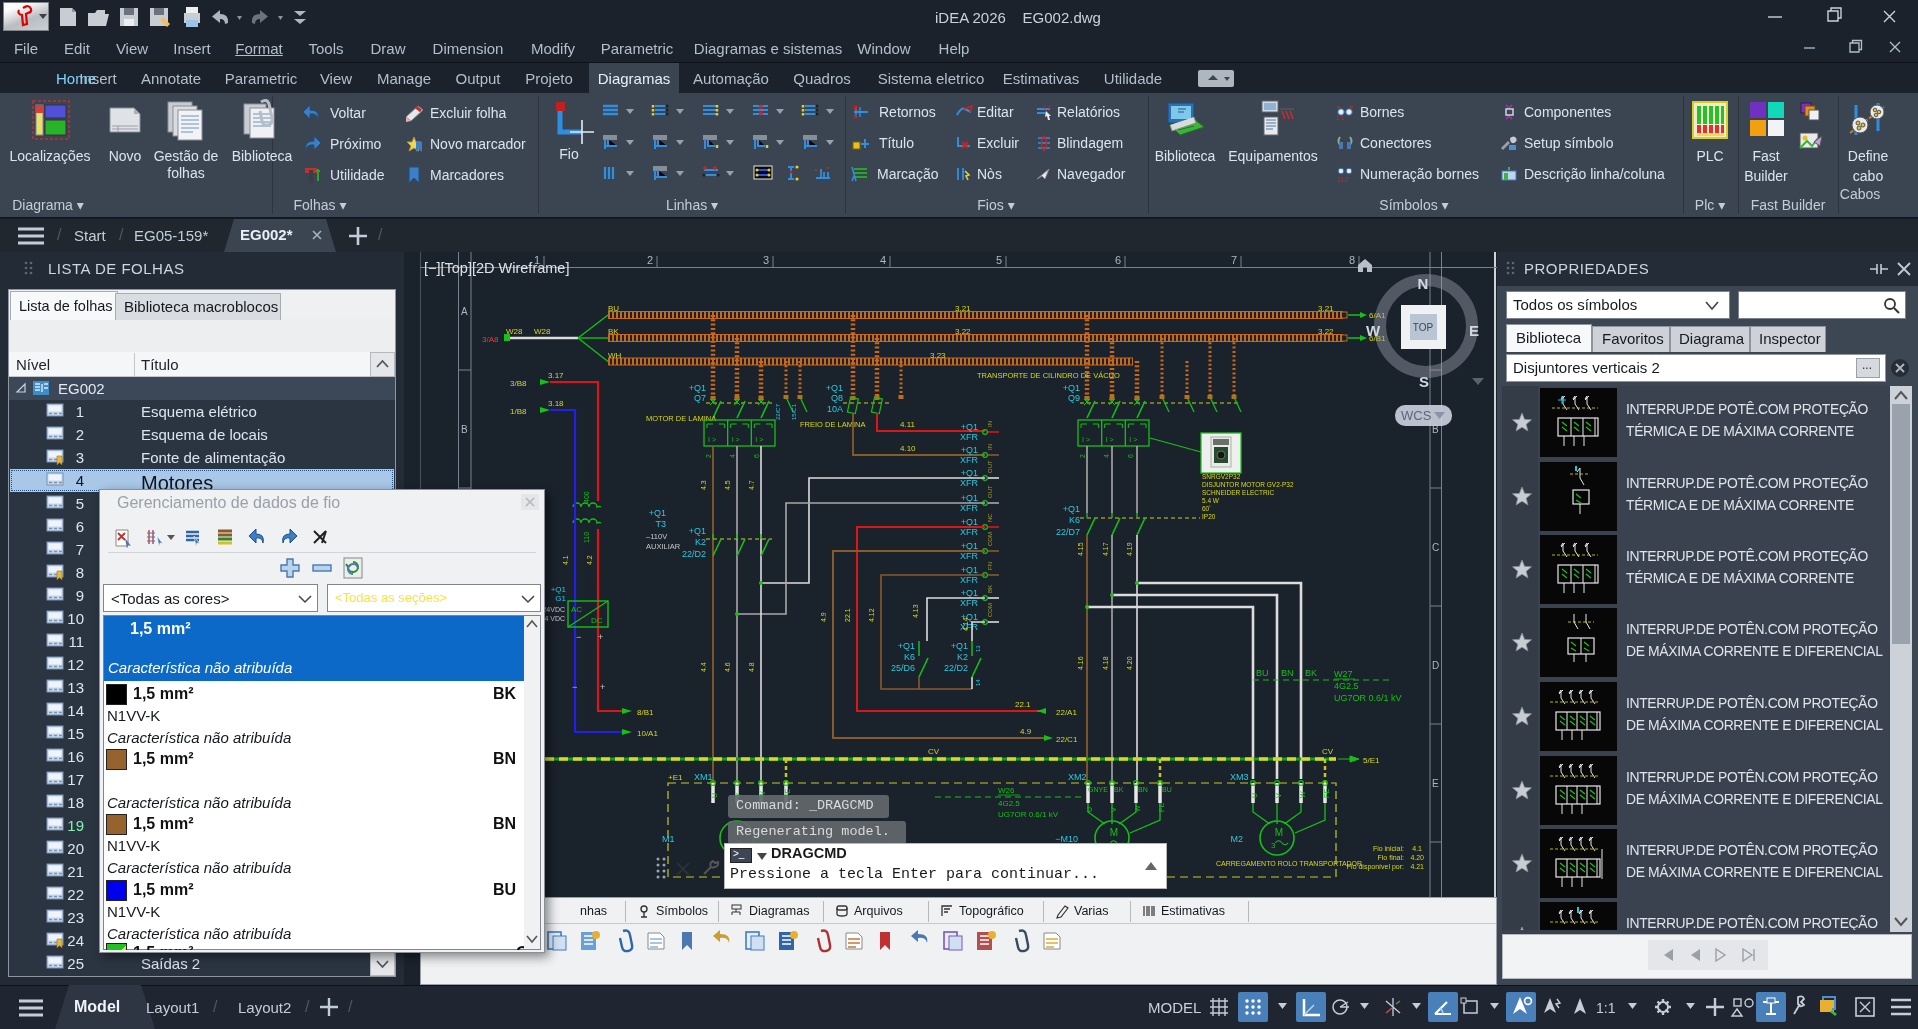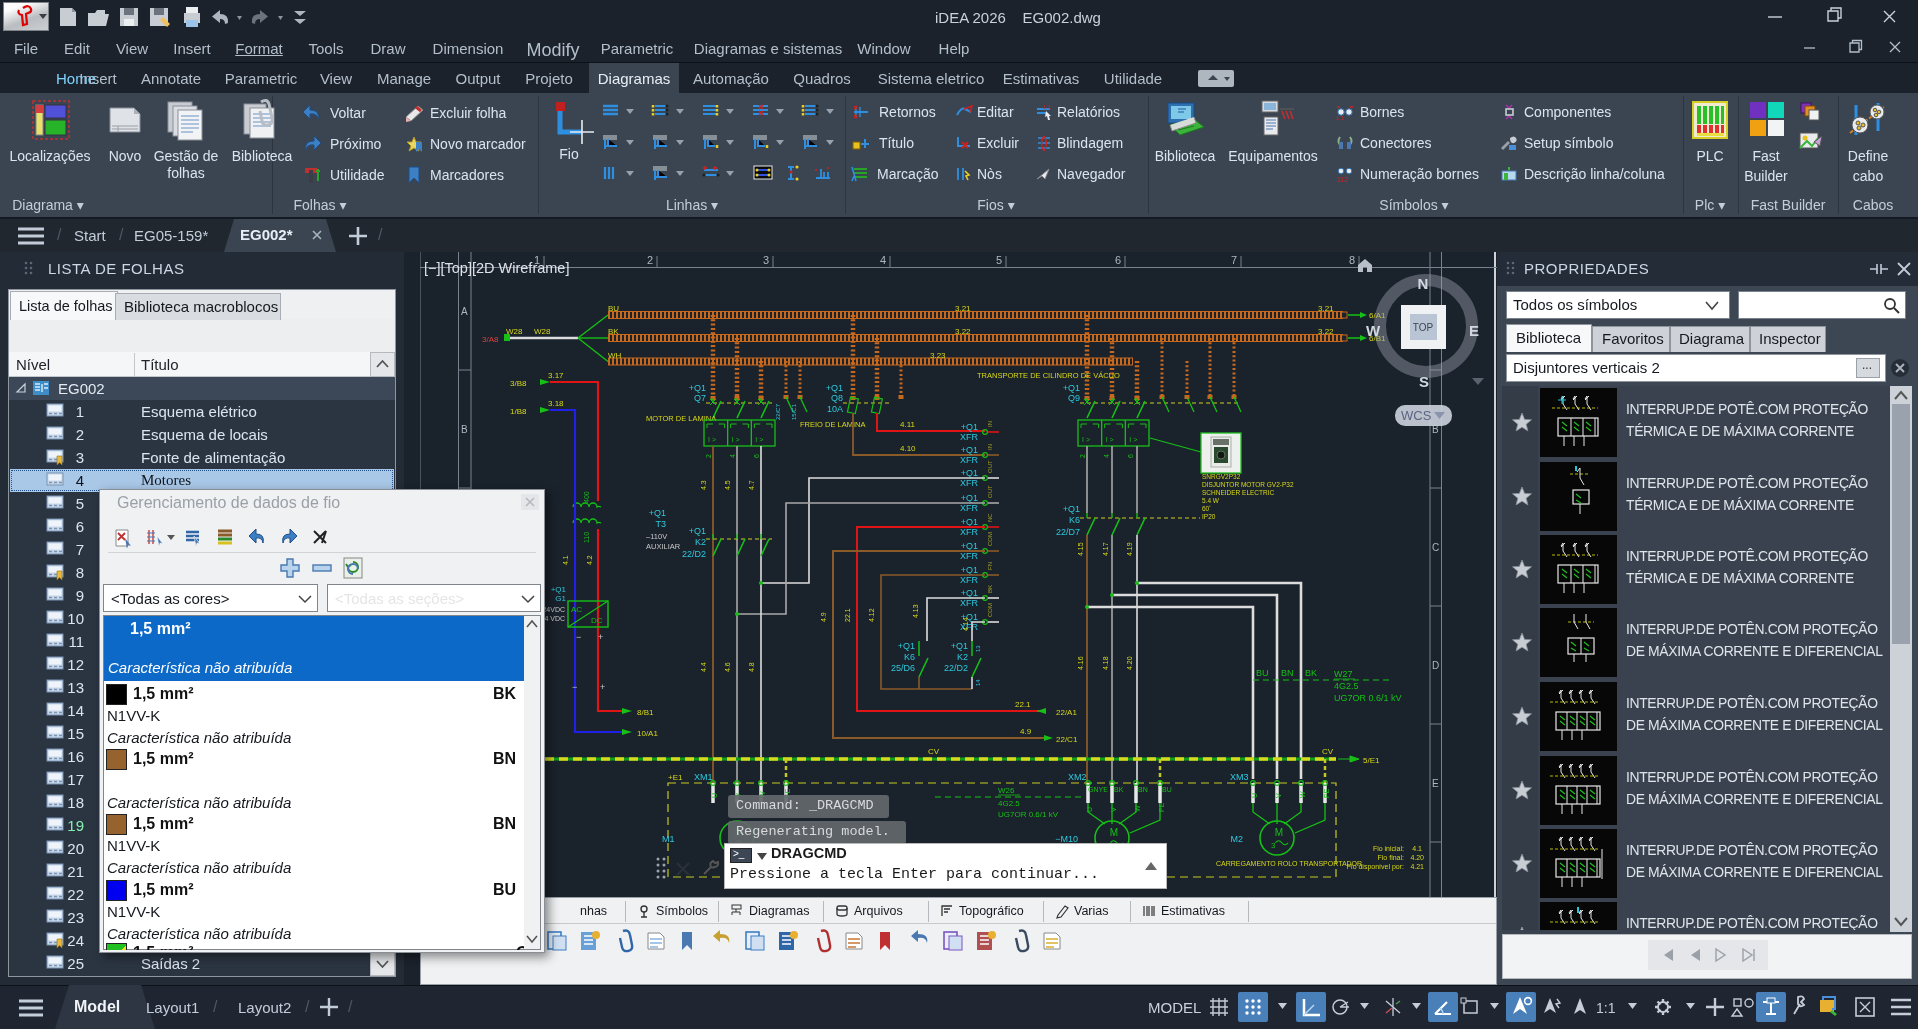--- a/index.html
+++ b/index.html
@@ -52,21 +52,21 @@
 
 <div class="ab" style="left:0;top:33px;width:1918px;height:30px;background:#1b222c;border-bottom:1px solid #0d1219;"></div>
 <div class="txt" style="left:26px;top:40px;transform:translateX(-50%);font-size:15px;color:#b4bfcc;">File</div>
 <div class="txt" style="left:77px;top:40px;transform:translateX(-50%);font-size:15px;color:#b4bfcc;">Edit</div>
 <div class="txt" style="left:132px;top:40px;transform:translateX(-50%);font-size:15px;color:#b4bfcc;">View</div>
 <div class="txt" style="left:192px;top:40px;transform:translateX(-50%);font-size:15px;color:#b4bfcc;">Insert</div>
 <div class="txt" style="left:259px;top:40px;transform:translateX(-50%);font-size:15px;color:#b4bfcc;text-decoration:underline;">Format</div>
 <div class="txt" style="left:326px;top:40px;transform:translateX(-50%);font-size:15px;color:#b4bfcc;">Tools</div>
 <div class="txt" style="left:388px;top:40px;transform:translateX(-50%);font-size:15px;color:#b4bfcc;">Draw</div>
 <div class="txt" style="left:468px;top:40px;transform:translateX(-50%);font-size:15px;color:#b4bfcc;">Dimension</div>
-<div class="txt" style="left:553px;top:40px;transform:translateX(-50%);font-size:18px;color:#b4bfcc;">Modify</div>
+<div class="txt" style="left:553px;top:40px;transform:translateX(-50%);font-size:15px;color:#b4bfcc;">Modify</div>
 <div class="txt" style="left:637px;top:40px;transform:translateX(-50%);font-size:15px;color:#b4bfcc;">Parametric</div>
 <div class="txt" style="left:768px;top:40px;transform:translateX(-50%);font-size:15px;color:#b4bfcc;">Diagramas e sistemas</div>
 <div class="txt" style="left:884px;top:40px;transform:translateX(-50%);font-size:15px;color:#b4bfcc;">Window</div>
 <div class="txt" style="left:954px;top:40px;transform:translateX(-50%);font-size:15px;color:#b4bfcc;">Help</div>
 <svg class="ab" style="left:1790px;top:33px" width="128" height="30" viewBox="0 0 128 30">
  <g stroke="#b4bfcc" stroke-width="1.3" fill="none">
   <path d="M14 15 h11"></path>
   <path d="M60 10 h9 v9 h-9 z M62.5 10 v-2.5 h9 v9 h-2.5"></path>
   <path d="M100 9 l10 10 M110 9 l-10 10"></path>
  </g>
@@ -103,21 +103,21 @@
 <div class="ab" style="left:1683px;top:96px;width:1px;height:118px;background:#2c343f;"></div>
 <div class="ab" style="left:1738px;top:96px;width:1px;height:118px;background:#2c343f;"></div>
 <div class="ab" style="left:1838px;top:96px;width:1px;height:118px;background:#2c343f;"></div>
 <div class="txt" style="left:48px;top:197px;transform:translateX(-50%);font-size:14px;color:#c3cdd9;">Diagrama ▾</div>
 <div class="txt" style="left:320px;top:197px;transform:translateX(-50%);font-size:14px;color:#c3cdd9;">Folhas ▾</div>
 <div class="txt" style="left:692px;top:197px;transform:translateX(-50%);font-size:14px;color:#c3cdd9;">Linhas ▾</div>
 <div class="txt" style="left:996px;top:197px;transform:translateX(-50%);font-size:14px;color:#c3cdd9;">Fios ▾</div>
 <div class="txt" style="left:1414px;top:197px;transform:translateX(-50%);font-size:14px;color:#c3cdd9;">Símbolos ▾</div>
 <div class="txt" style="left:1710px;top:197px;transform:translateX(-50%);font-size:14px;color:#c3cdd9;">Plc ▾</div>
 <div class="txt" style="left:1788px;top:197px;transform:translateX(-50%);font-size:14px;color:#c3cdd9;">Fast Builder</div>
-<div class="txt" style="left:1860px;top:197px;transform:translateX(-50%);font-size:14px;color:#c3cdd9;margin-left:13px;">Cabos</div>
+<div class="txt" style="left:1860px;top:186px;transform:translateX(-50%);font-size:14px;color:#c3cdd9;">Cabos</div>
 
 <svg class="ab" style="left:32px;top:100px" width="38" height="40" viewBox="0 0 38 40">
  <rect x="1" y="1" width="36" height="38" fill="none" stroke="#c03030" stroke-width="1.5" stroke-dasharray="3 2"></rect>
  <rect x="4" y="5" width="7" height="30" fill="#e8e06a" stroke="#888"></rect>
  <rect x="13" y="5" width="21" height="13" fill="#5050d8" stroke="#334"></rect>
  <rect x="13" y="20" width="21" height="15" fill="#28b428" stroke="#334"></rect>
  <rect x="4" y="5" width="7" height="8" fill="#d04040"></rect>
 </svg>
 <div class="txt" style="left:50px;top:148px;transform:translateX(-50%);font-size:14px;color:#dbe3ee;">Localizações</div>
 <svg class="ab" style="left:108px;top:106px" width="34" height="28" viewBox="0 0 34 28">
@@ -524,21 +524,21 @@
   </svg>
 <div class="txt" style="left:84px;top:449px;transform:translateX(-100%);font-size:15px;color:#dce4ee;">3</div>
 <div class="txt" style="left:141px;top:449px;font-size:15px;color:#dce4ee;">Fonte de alimentação</div>
 <div class="ab" style="left:10px;top:469px;width:384px;height:23px;background:#a9c7e7;outline:1px dotted #23528c;outline-offset:-2px;"></div>
 <svg class="ab" style="left:46px;top:471px" width="19" height="19" viewBox="0 0 19 19">
     <rect x="1" y="2" width="16" height="12" fill="#c8d8ea" stroke="#7a94b4"></rect>
     <rect x="2.5" y="3.5" width="13" height="6" fill="#eef4fa"></rect>
     <path d="M3 11.5 h3 M8 11.5 h3 M13 11.5 h3" stroke="#7a94b4" stroke-width="1.6"></path>
   </svg>
 <div class="txt" style="left:84px;top:472px;transform:translateX(-100%);font-size:15px;color:#10151c;">4</div>
-<div class="txt" style="left:141px;top:472px;font-size:15px;color:#10151c;font-family:Liberation Serif, serif;">Motores</div>
+<div class="txt" style="left:141px;top:472px;font-size:20px;color:#10151c;">Motores</div>
 <svg class="ab" style="left:46px;top:494px" width="19" height="19" viewBox="0 0 19 19">
     <rect x="1" y="2" width="16" height="12" fill="#c8d8ea" stroke="#7a94b4"></rect>
     <rect x="2.5" y="3.5" width="13" height="6" fill="#eef4fa"></rect>
     <path d="M3 11.5 h3 M8 11.5 h3 M13 11.5 h3" stroke="#7a94b4" stroke-width="1.6"></path>
   </svg>
 <div class="txt" style="left:84px;top:495px;transform:translateX(-100%);font-size:15px;color:#dce4ee;">5</div>
 <svg class="ab" style="left:46px;top:517px" width="19" height="19" viewBox="0 0 19 19">
     <rect x="1" y="2" width="16" height="12" fill="#c8d8ea" stroke="#7a94b4"></rect>
     <rect x="2.5" y="3.5" width="13" height="6" fill="#eef4fa"></rect>
     <path d="M3 11.5 h3 M8 11.5 h3 M13 11.5 h3" stroke="#7a94b4" stroke-width="1.6"></path>
@@ -1666,21 +1666,21 @@
     <path d="M11 6 a5 5 0 1 1 -5 5 M6 11 l-2 -3 m2 3 l3 -2" stroke="#2a8a2a" stroke-width="2" fill="none"></path>
     <path d="M11 18 a5 5 0 1 1 5 -5" stroke="#4a78b0" stroke-width="2" fill="none"></path>
   </svg>
 
 <div class="ab" style="left:103px;top:584px;width:215px;height:28px;background:#fff;border:1px solid #80858c;"></div>
 <div class="txt" style="left:111px;top:590px;font-size:15px;color:#15191f;">&lt;Todas as cores&gt;</div>
 <svg class="ab" style="left:297px;top:594px" width="16" height="10">
     <path d="M2 2 l6 6 l6 -6" stroke="#444" fill="none" stroke-width="1.5"></path>
   </svg>
 <div class="ab" style="left:327px;top:584px;width:214px;height:28px;background:#fff;border:1px solid #80858c;"></div>
-<div class="txt" style="left:335px;top:590px;font-size:15px;color:#e5e5e5;">&lt;Todas as seções&gt;</div>
+<div class="txt" style="left:335px;top:590px;font-size:13px;color:#fde047;">&lt;Todas as seções&gt;</div>
 <svg class="ab" style="left:520px;top:594px" width="16" height="10">
     <path d="M2 2 l6 6 l6 -6" stroke="#444" fill="none" stroke-width="1.5"></path>
   </svg>
 
 <div class="ab" style="left:103px;top:615px;width:438px;height:335px;background:#fff;border:1px solid #80858c;overflow:hidden;"></div>
 <div class="ab" style="left:524px;top:616px;width:16px;height:333px;background:#f0f1f3;"></div>
 <svg class="ab" style="left:524px;top:618px" width="16" height="14">
     <path d="M3 9 l5 -6 l5 6" stroke="#555" fill="none" stroke-width="1.6"></path>
   </svg>
 <svg class="ab" style="left:524px;top:932px" width="16" height="14">

